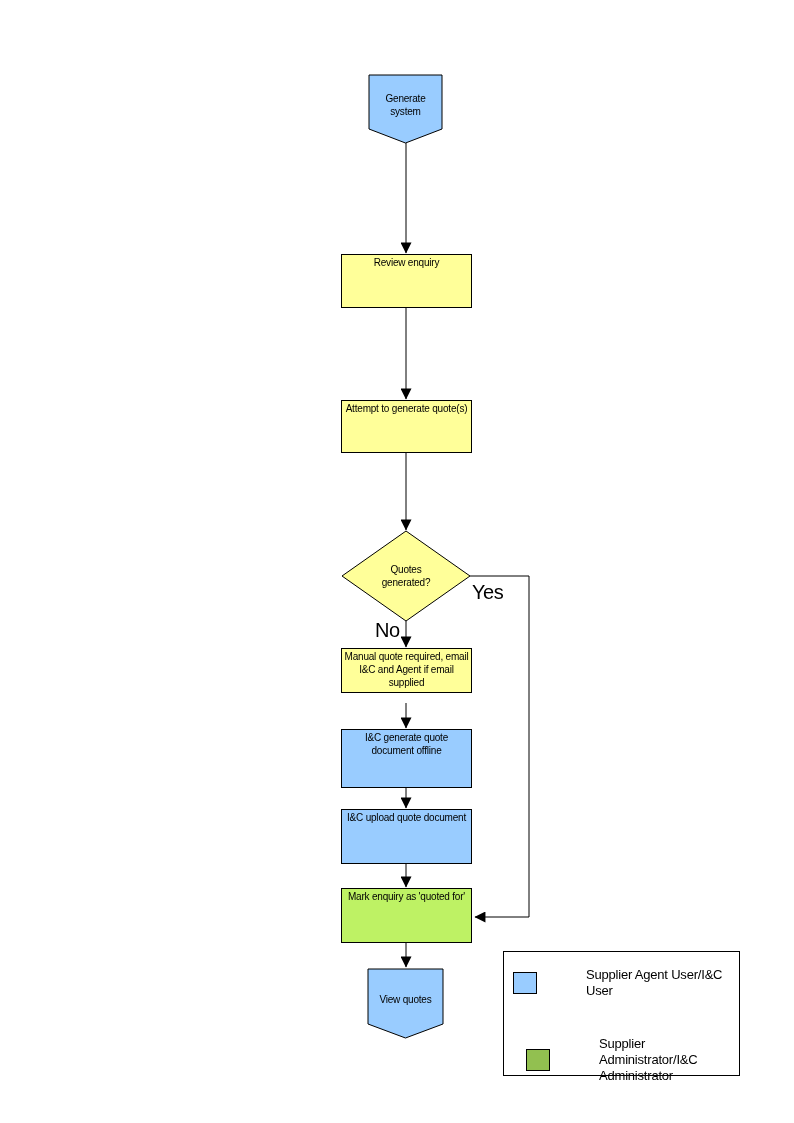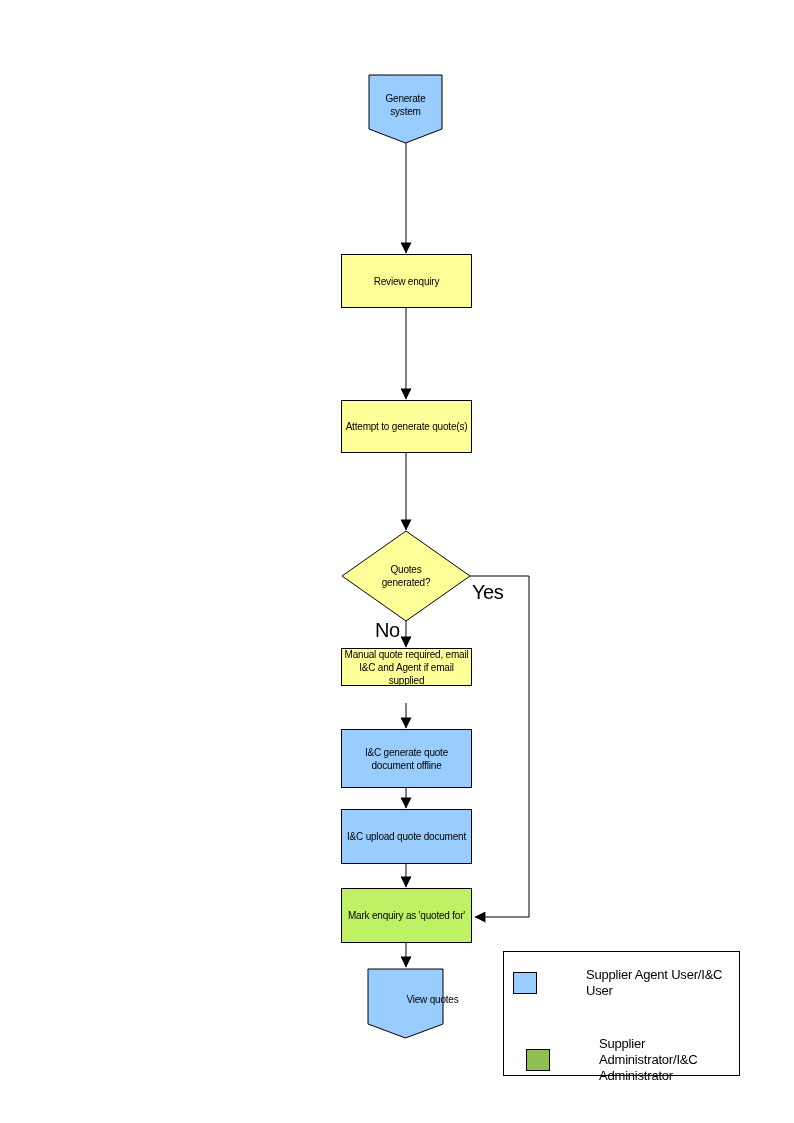--- a/index.html
+++ b/index.html
@@ -3,21 +3,21 @@
 <meta charset="utf-8">
 <style>
   html,body{margin:0;padding:0;background:#ffffff;}
   #page{
     position:relative;width:794px;height:1123px;background:#ffffff;overflow:hidden;
     font-family:"Liberation Sans", sans-serif;color:#000000;
   }
   #wires{position:absolute;left:0;top:0;width:794px;height:1123px;}
   .flow-rect{
     position:absolute;width:131px;height:54px;border:1px solid #000000;
-    display:flex;align-items:center;justify-content:center;text-align:center;
+    display:flex;justify-content:center;text-align:center;
     box-sizing:border-box;
   }
   .node-label{
     font-size:10px;line-height:13px;letter-spacing:-0.2px;padding:1px;
   }
   .overlay-label{
     position:absolute;display:flex;align-items:center;justify-content:center;
     text-align:center;font-size:10px;line-height:13px;letter-spacing:-0.2px;
   }
   .branch-label{
@@ -68,21 +68,21 @@
   </svg>
 
   <div class="flow-rect" style="left: 341px; top: 254px; background-color: rgb(255, 255, 153);">
     <span class="node-label">Review enquiry</span>
   </div>
 
   <div class="flow-rect" style="left: 341px; top: 400px; height: 53px; background-color: rgb(255, 255, 153);">
     <span class="node-label">Attempt to generate quote(s)</span>
   </div>
 
-  <div class="flow-rect" style="left: 341px; top: 648px; height: 38px; background-color: rgb(255, 255, 153);">
+  <div class="flow-rect" style="left: 341px; top: 648px; height: 45px; background-color: rgb(255, 255, 153);">
     <span class="node-label">Manual quote required, email I&amp;C and Agent if email supplied</span>
   </div>
 
   <div class="flow-rect" style="left: 341px; top: 729px; height: 59px; background-color: rgb(153, 204, 255);">
     <span class="node-label">I&amp;C generate quote document offline</span>
   </div>
 
   <div class="flow-rect" style="left: 341px; top: 809px; height: 55px; background-color: rgb(153, 204, 255);">
     <span class="node-label">I&amp;C upload quote document</span>
   </div>
@@ -92,21 +92,21 @@
   </div>
 
   <div class="overlay-label" style="left:369px;top:82px;width:73px;height:46px;">
     <span>Generate system</span>
   </div>
 
   <div class="overlay-label" style="left:368px;top:560px;width:76px;height:32px;">
     <span>Quotes generated?</span>
   </div>
 
-  <div class="overlay-label" style="left:368px;top:986px;width:75px;height:26px;padding-left:27px;">
+  <div class="overlay-label" style="left:368px;top:986px;width:75px;height:26px;">
     <span class="nowrap">View quotes</span>
   </div>
 
   <div class="branch-label" style="left:472px;top:579px;">Yes</div>
 
   <div class="branch-label" style="left:375px;top:617px;">No</div>
 
   <div id="legend">
     <div class="legend-row" style="top:15px;">
       <span class="legend-swatch" style="background-color: rgb(153, 204, 255);"></span>

